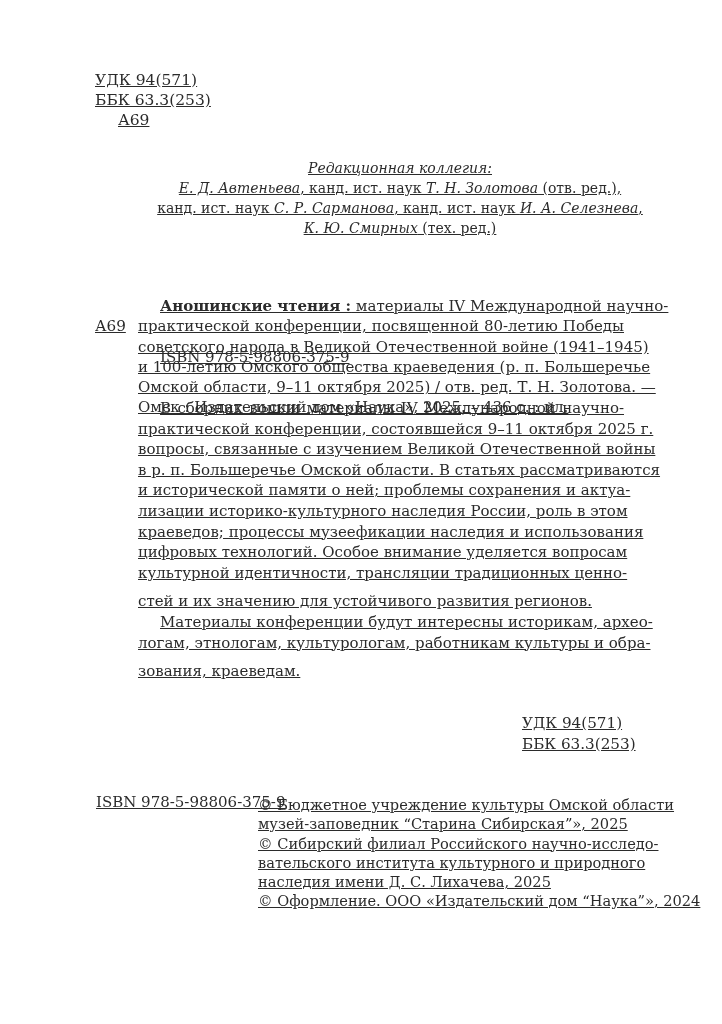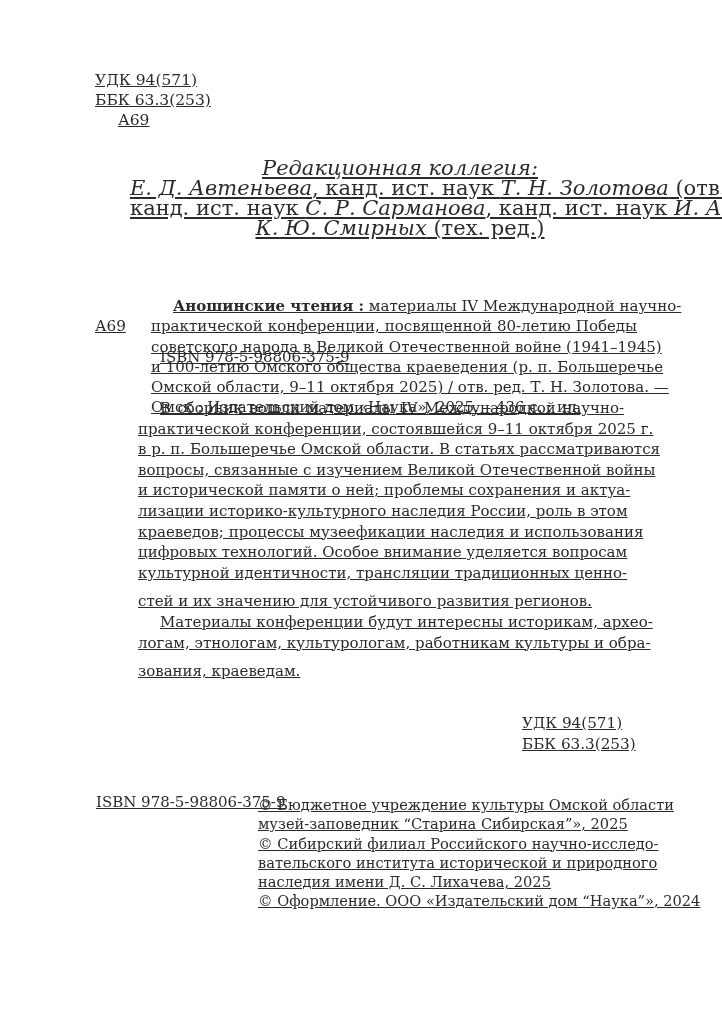--- a/index.html
+++ b/index.html
@@ -7,25 +7,25 @@
       width: 722px; height: 1024px; position: relative; overflow: hidden;
       font-family: "DejaVu Serif", "Liberation Serif", serif;
       color: #2b2b2b;
     }
     .abs { position: absolute; text-decoration: underline; }
     .line { white-space: nowrap; }
 
     .classif { left: 95px; top: 70px; font-size: 15.5px; line-height: 20px; }
     .classif .a69 { padding-left: 23px; }
 
-    .editorial { left: 130px; width: 540px; top: 158px; text-align: center; font-size: 21px; line-height: 20px; }
+    .editorial { left: 130px; width: 540px; top: 158px; text-align: center; font-size: 14px; line-height: 20px; }
     .editorial i { font-style: italic; }
 
     .entry-code { left: 95px; top: 316px; font-size: 15.2px; line-height: 20px; }
-    .entry { left: 151px; width: 486px; top: 296px; font-size: 15px; line-height: 20.3px; text-align: justify; }
+    .entry { left: 138px; width: 486px; top: 296px; font-size: 15px; line-height: 20.3px; text-align: justify; }
     .entry .l { display: block; white-space: nowrap; text-align-last: justify; }
     .entry .l.first { padding-left: 22px; }
     .entry .l.last { text-align-last: left; }
     .entry b { font-weight: bold; }
 
     .isbn1 { left: 160px; top: 347px; font-size: 15px; line-height: 20px; }
 
     .annot { left: 138px; width: 486px; top: 398px; font-size: 15px; line-height: 20.6px; }
     .annot .l { display: block; white-space: nowrap; text-align: justify; text-align-last: justify; }
     .annot .l.ind { padding-left: 22px; }
@@ -67,22 +67,22 @@
   <span class="l">советского народа в Великой Отечественной войне (1941–1945)</span>
   <span class="l">и 100-летию Омского общества краеведения (р. п. Большеречье</span>
   <span class="l">Омской области, 9–11 октября 2025) / отв. ред. Т. Н. Золотова. —</span>
   <span class="l last">Омск : Издательский дом «Наука», 2025. – 436 с. : ил.</span>
 </div>
 <div class="abs isbn1 line">ISBN 978-5-98806-375-9</div>
 
 <div class="abs annot">
   <span class="l ind">В сборник вошли материалы IV Международной научно-</span>
   <span class="l">практической конференции, состоявшейся 9–11 октября 2025 г.</span>
+  <span class="l">вопросы, связанные с изучением Великой Отечественной войны</span>
   <span class="l">в р. п. Большеречье Омской области. В статьях рассматриваются</span>
-  <span class="l">вопросы, связанные с изучением Великой Отечественной войны</span>
   <span class="l">и исторической памяти о ней; проблемы сохранения и актуа-</span>
   <span class="l">лизации историко-культурного наследия России, роль в этом</span>
   <span class="l">краеведов; процессы музеефикации наследия и использования</span>
   <span class="l">цифровых технологий. Особое внимание уделяется вопросам</span>
   <span class="l">культурной идентичности, трансляции традиционных ценно-</span>
   <span class="l last">стей и их значению для устойчивого развития регионов.</span>
   <span class="l ind">Материалы конференции будут интересны историкам, архео-</span>
   <span class="l">логам, этнологам, культурологам, работникам культуры и обра-</span>
   <span class="l last">зования, краеведам.</span>
 </div>
@@ -90,16 +90,16 @@
 <div class="abs classif2">
   <div class="line">УДК 94(571)</div>
   <div class="line">ББК 63.3(253)</div>
 </div>
 
 <div class="abs isbn2 line">ISBN 978-5-98806-375-9</div>
 <div class="abs copy">
   <span class="l">© Бюджетное учреждение культуры Омской области</span>
   <span class="l last">музей-заповедник “Старина Сибирская”», 2025</span>
   <span class="l">© Сибирский филиал Российского научно-исследо-</span>
-  <span class="l">вательского института исторической и природного</span>
+  <span class="l">вательского института культурного и природного</span>
   <span class="l last">наследия имени Д. С. Лихачева, 2025</span>
   <span class="l">© Оформление. ООО «Издательский дом “Наука”», 2024</span>
 </div>
 
 </body></html>

